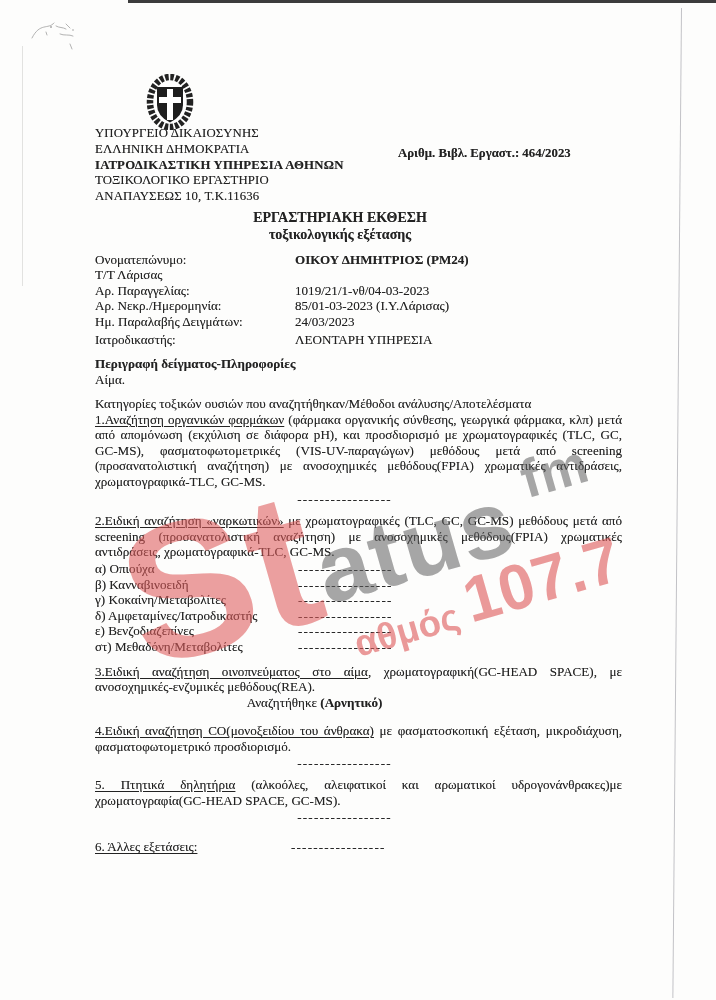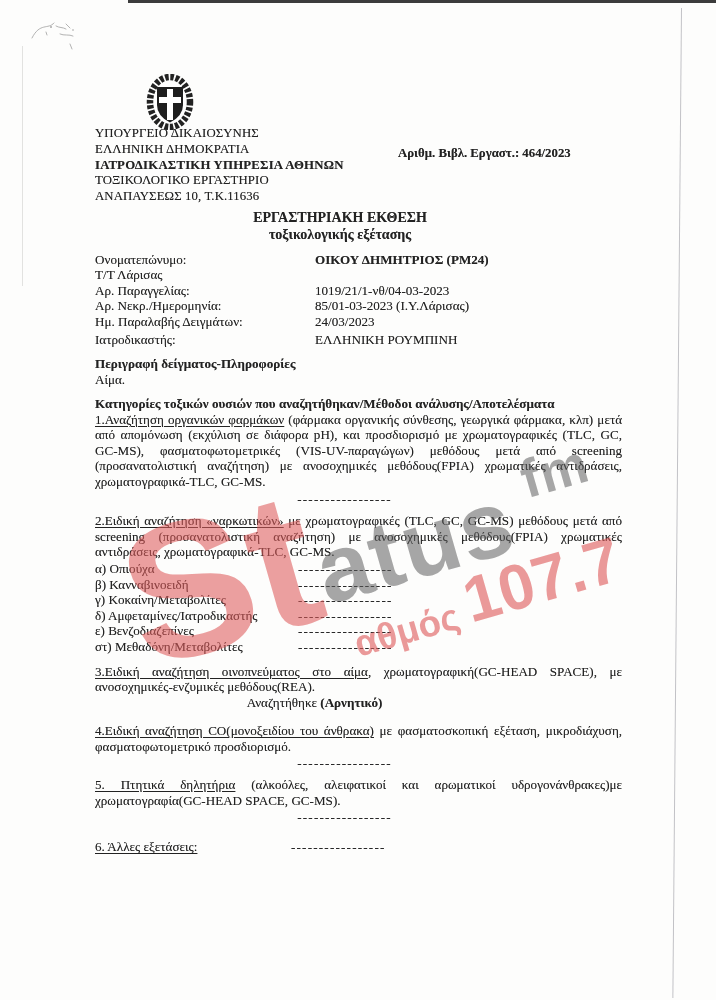--- a/index.html
+++ b/index.html
@@ -22,33 +22,33 @@
        text-shadow:0 0 .5px rgba(40,40,40,.45);}
   .hdr .b{font-weight:bold;letter-spacing:.2px;}
   .lab-no{position:absolute;left:398px;top:146px;font-size:12.8px;font-weight:bold;
           text-shadow:0 0 .5px rgba(40,40,40,.45);}
   
   .title{position:absolute;left:95px;top:210px;width:490px;text-align:center;font-weight:bold;
          font-size:14px;line-height:16.5px;text-shadow:0 0 .5px rgba(40,40,40,.45);}
   
   .fields{position:absolute;left:95px;top:252px;width:527px;font-size:13.1px;line-height:15.4px;
           text-shadow:0 0 .5px rgba(40,40,40,.4);}
-  .frow{display:flex;gap:20px;}
+  .frow{display:flex;}
   .flabel{width:200px;flex-shrink:0;}
   .frow:first-child .fvalue{font-weight:bold;}
   .frow:last-child{margin-top:3px;}
   
   .sample{position:absolute;left:95px;top:356px;font-size:13.1px;line-height:15.5px;
           text-shadow:0 0 .5px rgba(40,40,40,.4);}
   .sample .b{font-weight:bold;}
   
   .content{position:absolute;left:95px;top:396px;width:527px;font-size:13.1px;line-height:15.6px;
            text-shadow:0 0 .5px rgba(40,40,40,.4);}
   .content p{margin:0;text-align:justify;}
-  .cat-head{font-weight:bold;text-align:center;}
+  .cat-head{font-weight:normal;text-align:center;}
   .lead{text-decoration:underline;text-underline-offset:2px;}
   .divider{text-align:center;padding-right:28px;letter-spacing:1.2px;margin:1px 0;}
   .drug-list{margin:1px 0 9px;}
   .drug-row{display:flex;gap:7px;}
   .drug-name{width:196px;flex-shrink:0;}
   .drug-res{letter-spacing:1.2px;}
   .p2{margin-top:7px !important;}
   .p3{margin-top:2px !important;}
   .outcome{text-align:center;padding-right:88px;margin:0 0 13px;}
   .outcome .b{font-weight:bold;}
@@ -121,21 +121,21 @@
     <div class="frow">
       <span class="flabel">Αρ. Νεκρ./Ημερομηνία:</span>
       <span class="fvalue">85/01-03-2023 (Ι.Υ.Λάρισας)</span>
     </div>
     <div class="frow">
       <span class="flabel">Ημ. Παραλαβής Δειγμάτων:</span>
       <span class="fvalue">24/03/2023</span>
     </div>
     <div class="frow">
       <span class="flabel">Ιατροδικαστής:</span>
-      <span class="fvalue">ΕΛΛΗΝΙΚΗ ΡΟΥΜΠΙΝΗ</span>
+      <span class="fvalue">ΛΕΟΝΤΑΡΗ ΥΠΗΡΕΣΙΑ</span>
     </div>
   </div>
 
   <div class="sample">
     <div class="b">Περιγραφή δείγματος-Πληροφορίες</div>
     <div>Αίμα.</div>
   </div>
 
   <div class="content">
     <p class="cat-head">Κατηγορίες τοξικών ουσιών που αναζητήθηκαν/Μέθοδοι ανάλυσης/Αποτελέσματα</p>

